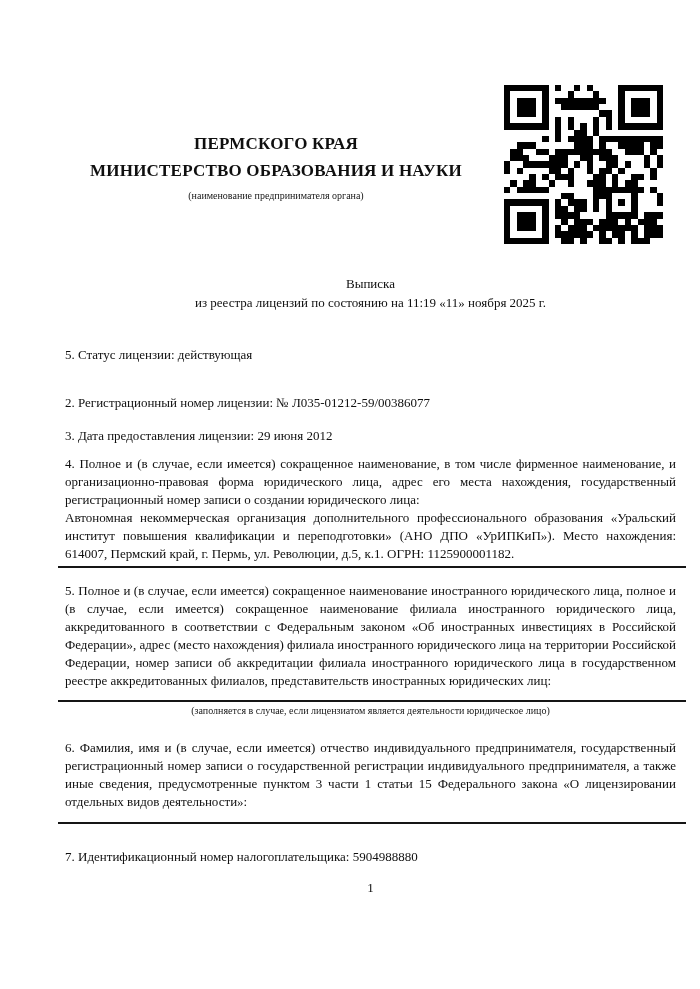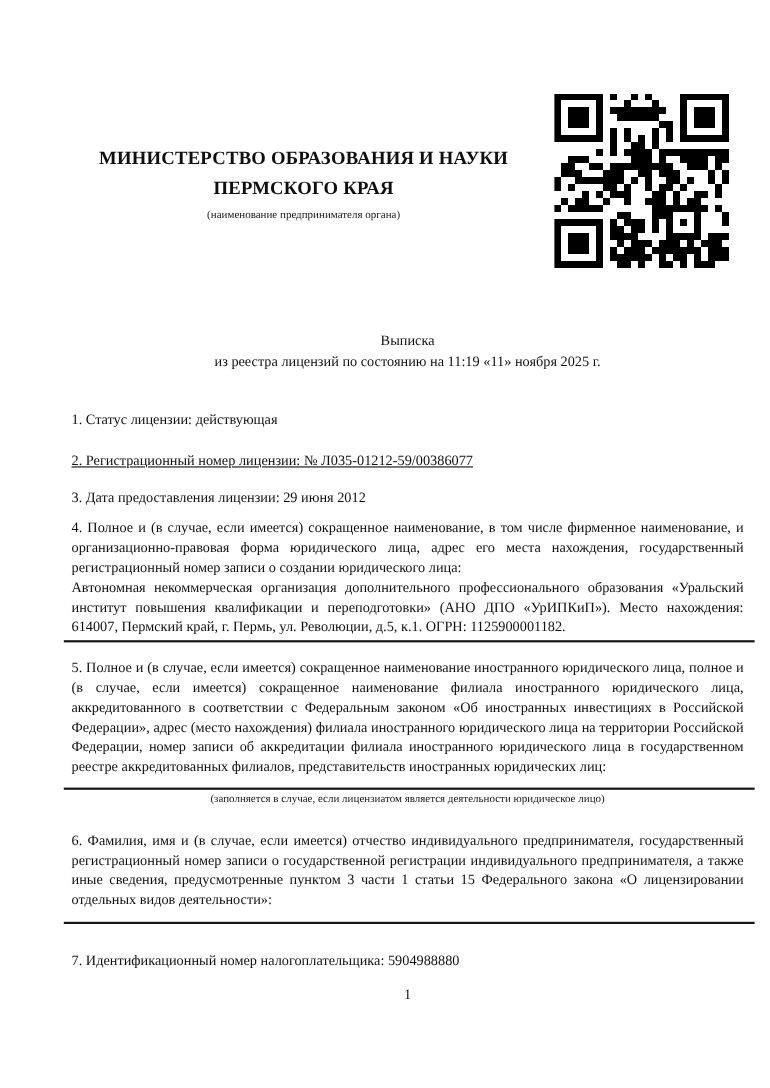--- a/index.html
+++ b/index.html
@@ -19,39 +19,39 @@
   }
   .header-block{
     padding-top:130px;width:422px;text-align:center;
   }
   .ministry-line{
     font-weight:bold;font-size:17px;line-height:27px;letter-spacing:.2px;
   }
   .header-caption{
     font-size:10px;line-height:13px;margin-top:5px;color:#161616;
   }
-  .title-block{margin-top:98px;text-align:center;}
+  .title-block{margin-top:72px;text-align:center;}
   .title-line{line-height:19px;}
   .item{margin:0;}
   .justify{text-align:justify;text-justify:inter-word;}
   .hint{
     font-size:10px;line-height:13px;text-align:center;margin-top:1px;color:#161616;
   }
   .field-caption{
     font-size:10px;line-height:13px;text-align:center;margin-top:2px;color:#161616;
   }
   .field-line{
     border-bottom:2px solid #151515;
     margin-left:-7px;margin-right:-10px;
   }
   .field-filled{height:3px;}
   .field-blank-5{height:10px;}
   .field-blank-6{height:11px;}
   .mt-status{margin-top:34px;}
-  .mt-reg{margin-top:20px;text-decoration:underline;}
+  .mt-reg{margin-top:30px;}
   .mt-date{margin-top:15px;}
   .mt-legal{margin-top:10px;}
   .mt-foreign{margin-top:14px;}
   .mt-individual{margin-top:22px;}
   .mt-inn{margin-top:24px;}
   .page-number{margin-top:13px;text-align:center;}
 </style>
 </head>
 <body>
 
@@ -390,31 +390,31 @@
         <rect x="12" y="24" width="1" height="1"></rect>
         <rect x="15" y="24" width="1" height="1"></rect>
         <rect x="16" y="24" width="1" height="1"></rect>
         <rect x="18" y="24" width="1" height="1"></rect>
         <rect x="20" y="24" width="1" height="1"></rect>
         <rect x="21" y="24" width="1" height="1"></rect>
         <rect x="22" y="24" width="1" height="1"></rect>
       </svg></div>
 
   <div class="header-block">
+    <div class="ministry-line">ПЕРМСКОГО КРАЯ</div>
     <div class="ministry-line">МИНИСТЕРСТВО ОБРАЗОВАНИЯ И НАУКИ</div>
-    <div class="ministry-line">ПЕРМСКОГО КРАЯ</div>
     <div class="header-caption">(наименование предпринимателя органа)</div>
   </div>
 
   <div class="title-block">
     <div class="title-line">Выписка</div>
     <div class="title-line">из реестра лицензий по состоянию на 11:19 «11» ноября 2025 г.</div>
   </div>
 
-  <div class="item mt-status">1. Статус лицензии: действующая</div>
+  <div class="item mt-status">5. Статус лицензии: действующая</div>
 
   <div class="item mt-reg">2. Регистрационный номер лицензии: № Л035-01212-59/00386077</div>
 
   <div class="item mt-date">3. Дата предоставления лицензии: 29 июня 2012</div>
 
   <div class="item mt-legal justify">4. Полное и (в случае, если имеется) сокращенное наименование, в том числе фирменное наименование, и организационно-правовая форма юридического лица, адрес его места нахождения, государственный регистрационный номер записи о создании юридического лица:</div>
   <div class="item justify">Автономная некоммерческая организация дополнительного профессионального образования «Уральский институт повышения квалификации и переподготовки» (АНО ДПО «УрИПКиП»). Место нахождения: 614007, Пермский край, г. Пермь, ул. Революции, д.5, к.1. ОГРН: 1125900001182.</div>
   <div class="field-line field-filled"></div>
 
   <div class="item mt-foreign justify">5. Полное и (в случае, если имеется) сокращенное наименование иностранного юридического лица, полное и (в случае, если имеется) сокращенное наименование филиала иностранного юридического лица, аккредитованного в соответствии с Федеральным законом «Об иностранных инвестициях в Российской Федерации», адрес (место нахождения) филиала иностранного юридического лица на территории Российской Федерации, номер записи об аккредитации филиала иностранного юридического лица в государственном реестре аккредитованных филиалов, представительств иностранных юридических лиц:</div>

